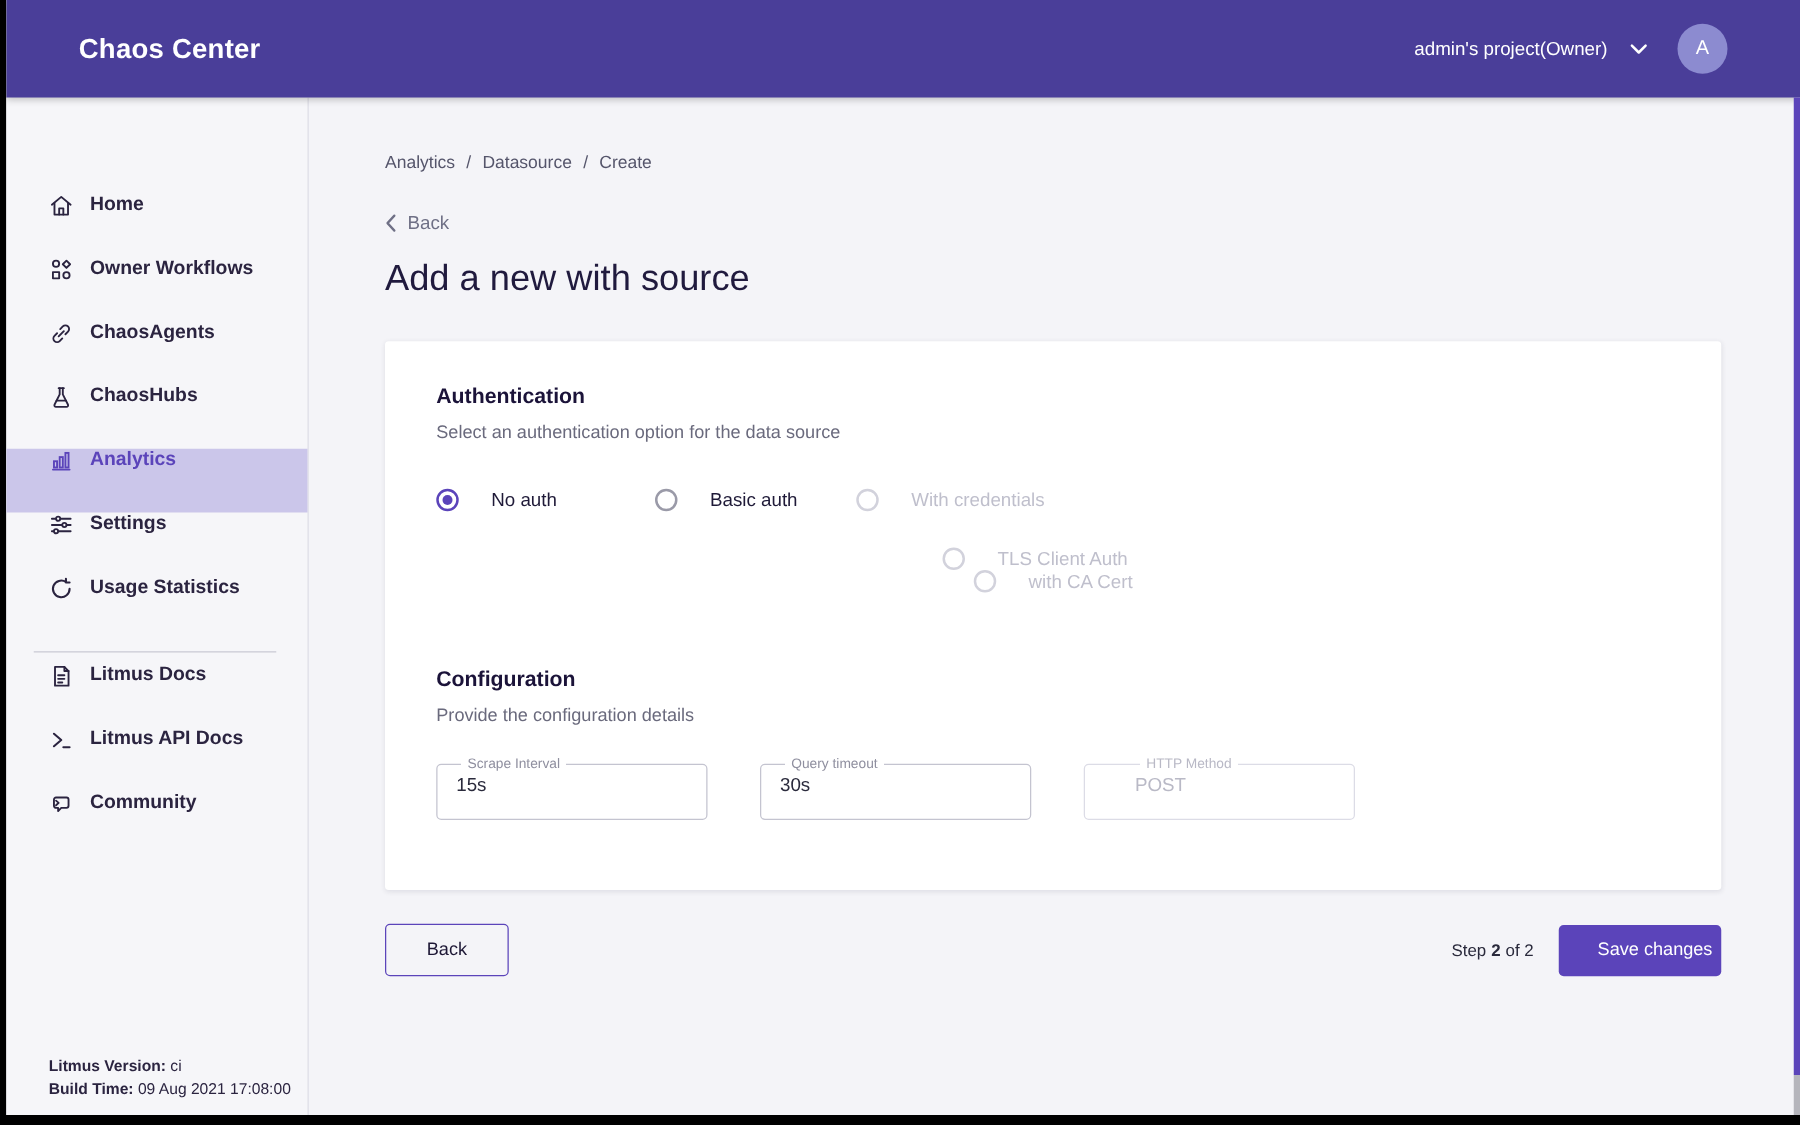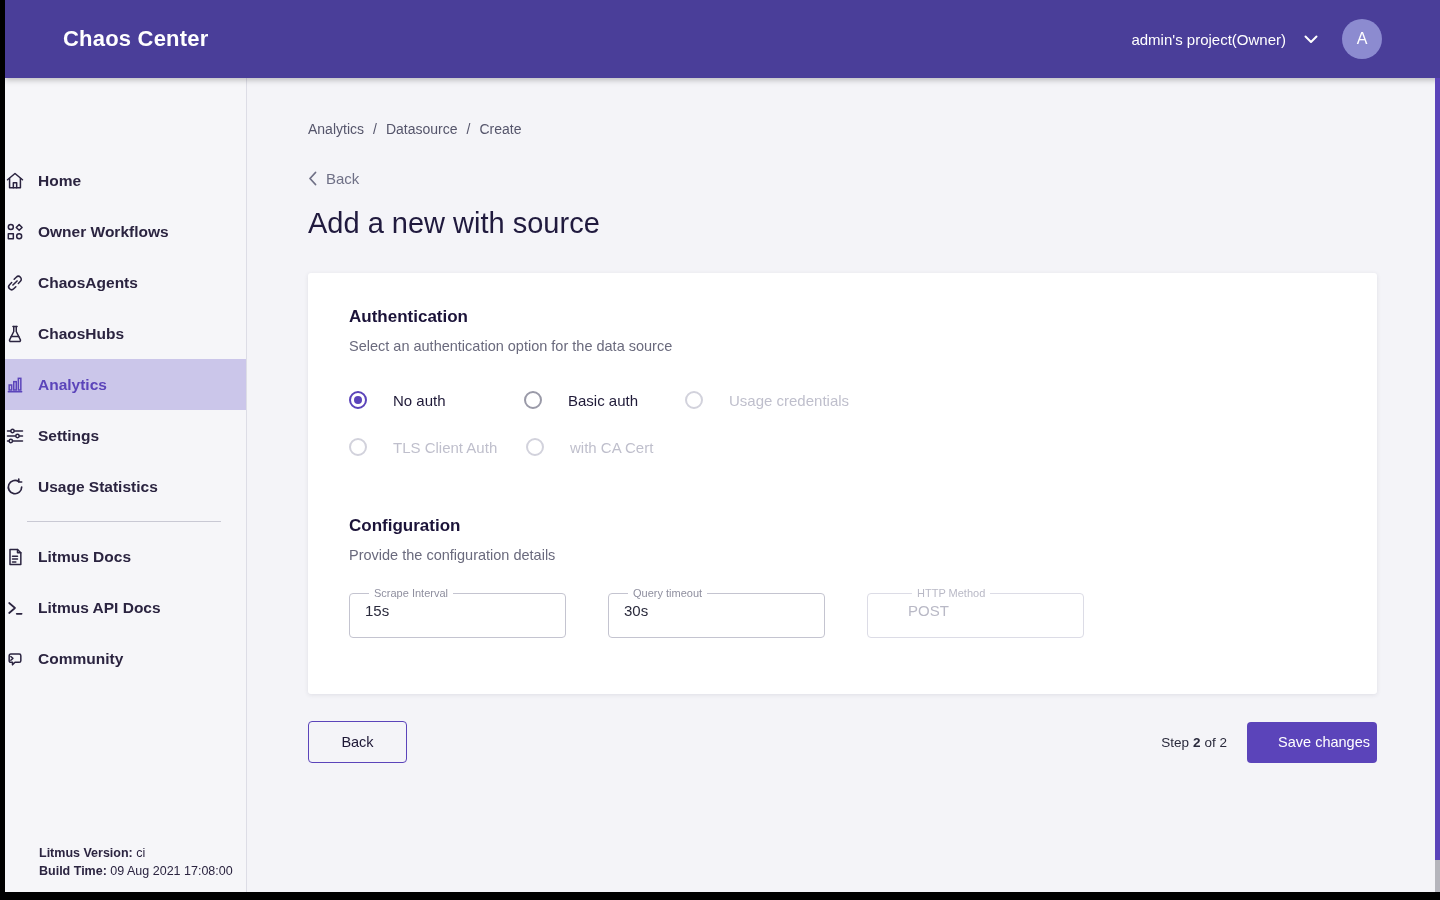--- a/index.html
+++ b/index.html
@@ -12,21 +12,21 @@
   .app-title { color:#fff; font-size:22px; font-weight:bold; letter-spacing:.2px; }
   .header-right { display:flex; align-items:center; gap:24px; }
   .project-selector { display:flex; align-items:center; gap:18px; color:#fff; font-size:15px; cursor:pointer; }
   .avatar { width:40px; height:40px; border-radius:50%; background:#8c8bd0; color:#fff; display:flex; align-items:center; justify-content:center; font-size:16px; cursor:pointer; }
 
   
   .content-row { position:absolute; top:78px; left:0; right:0; bottom:0; display:flex; }
 
   
   .sidebar { width:242px; background:#f6f6f9; border-right:1px solid #dddde6; position:relative; padding-top:77px; flex-shrink:0; }
-  .nav-item { height:51px; display:flex; align-items:center; cursor:pointer; color:#2b2440; }
+  .nav-item { height:51px; display:flex; padding-left:34px; cursor:pointer; color:#2b2440; }
   .nav-item .nav-icon { width:20px; height:20px; margin-right:13px; display:flex; align-items:center; justify-content:center; color:#2b2440; }
   .nav-item .nav-label { font-size:15.5px; font-weight:600; }
   .nav-item.selected { background:#cbc6ea; color:#5b44ba; }
   .nav-item.selected .nav-icon { color:#5b44ba; }
   .nav-divider { height:1px; background:#c9c9d4; margin:9px 25px 9px 22px; }
   .sidebar-footer { position:absolute; left:34px; bottom:12px; font-size:12.5px; color:#2b2440; line-height:18px; }
   .sidebar-footer b { font-weight:bold; }
 
   
   .main { flex:1; position:relative; padding:43px 0 0 61px; }
@@ -34,21 +34,21 @@
   .breadcrumb .crumb { cursor:pointer; }
   .back-link { display:flex; align-items:center; gap:9px; margin-top:33px; color:#6f7086; font-size:15px; cursor:pointer; }
   .page-title { margin-top:20px; font-size:29px; font-weight:400; color:#201a3e; }
 
   .card { margin-top:33px; width:1069px; background:#fff; border-radius:3px; box-shadow:0 1px 4px rgba(40,40,70,.10); padding:34px 41px 56px 41px; }
   .section-heading { font-size:17px; font-weight:bold; color:#1b1339; }
   .section-subtitle { margin-top:11px; font-size:14.5px; color:#6a6a7d; }
 
   .radio-row { display:flex; align-items:center; }
   .radio-row-1 { margin-top:37px; }
-  .radio-row-2 { margin-top:29px; }
+  .radio-row-2 { margin-top:29px;flex-direction:column; }
   .radio-option { display:flex; align-items:center; }
   .radio-option.w1 { width:175px; }
   .radio-option.w2 { width:161px; }
   .radio-option.w3 { width:177px; }
   .radio-circle { width:18px; height:18px; border-radius:50%; border:2px solid #9a9aa8; position:relative; flex-shrink:0; cursor:pointer; }
   .radio-option .radio-label { margin-left:26px; font-size:15px; font-weight:500; color:#1f1a38; cursor:pointer; }
   .radio-option.selected .radio-circle { border-color:#5b44ba; }
   .radio-option.selected .radio-circle::after { content:""; position:absolute; left:3px; top:3px; width:8px; height:8px; border-radius:50%; background:#5b44ba; }
   .radio-option.disabled .radio-circle { border-color:#d2d2dc; cursor:default; }
   .radio-option.disabled .radio-label { color:#bfbfcc; font-weight:400; cursor:default; }
@@ -252,21 +252,21 @@
           <div class="radio-option selected w1">
             <span class="radio-circle"></span>
             <span class="radio-label">No auth</span>
           </div>
           <div class="radio-option w2">
             <span class="radio-circle"></span>
             <span class="radio-label">Basic auth</span>
           </div>
           <div class="radio-option disabled">
             <span class="radio-circle"></span>
-            <span class="radio-label">Usage credentials</span>
+            <span class="radio-label">With credentials</span>
           </div>
         </div>
 
         <div class="radio-row radio-row-2">
           <div class="radio-option disabled w3">
             <span class="radio-circle"></span>
             <span class="radio-label">TLS Client Auth</span>
           </div>
           <div class="radio-option disabled">
             <span class="radio-circle"></span>

